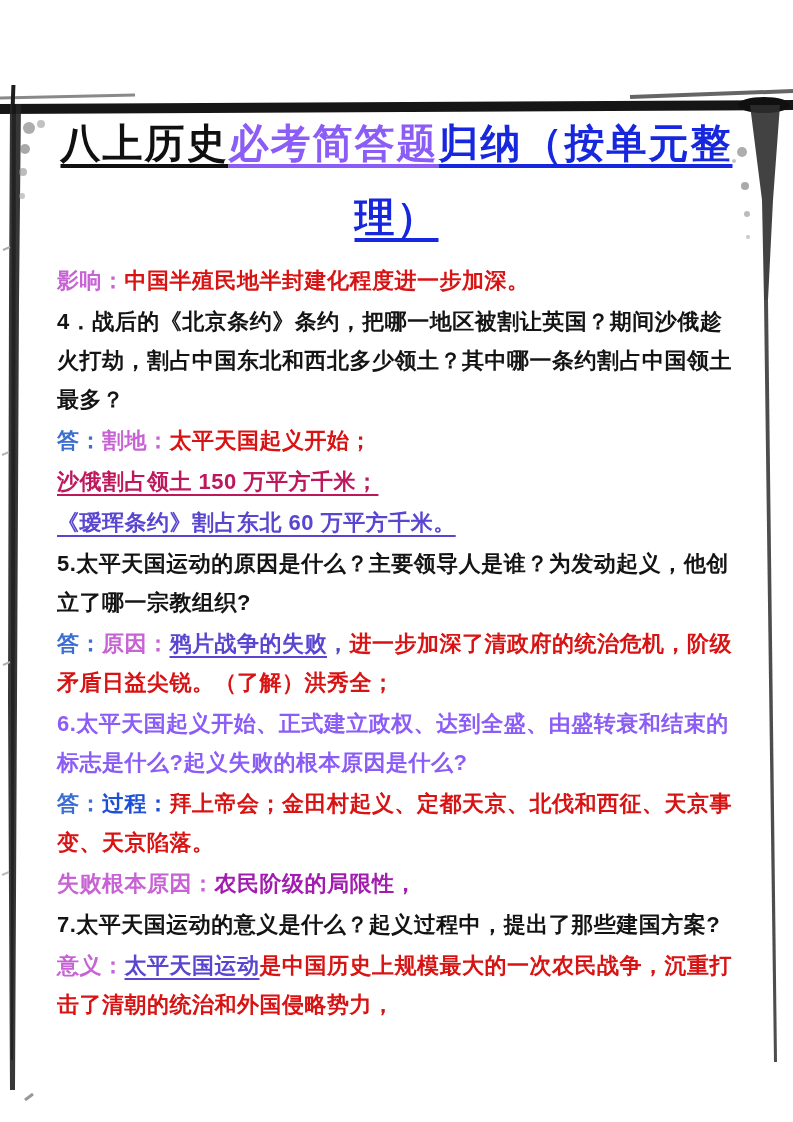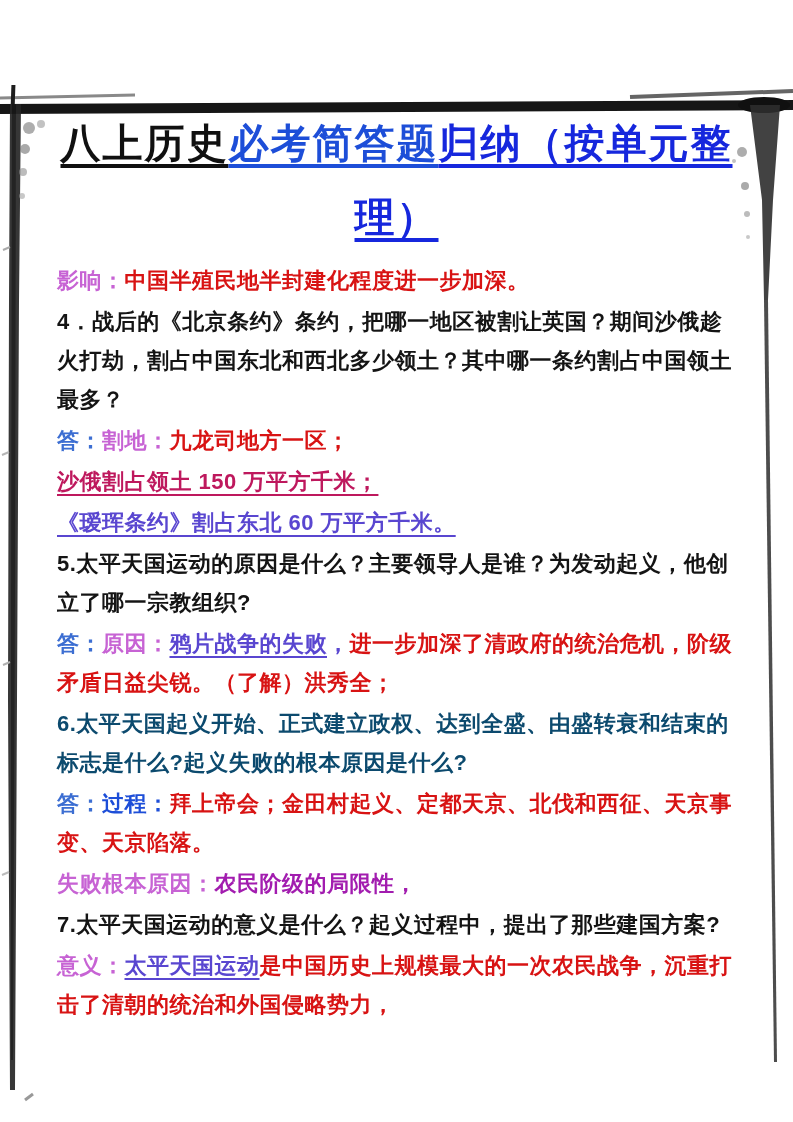--- a/index.html
+++ b/index.html
@@ -101,30 +101,30 @@
     <path d="M764,300 L768,300 L777,1062 L774,1062 Z" fill="#3a3a3a" opacity="0.9"></path>
 
     <circle cx="742" cy="152" r="5" fill="#8a8a8a" opacity="0.7"></circle>
     <circle cx="745" cy="186" r="4" fill="#7d7d7d" opacity="0.65"></circle>
     <circle cx="747" cy="214" r="3" fill="#909090" opacity="0.6"></circle>
     <circle cx="734" cy="161" r="2" fill="#9a9a9a" opacity="0.6"></circle>
     <circle cx="748" cy="237" r="2" fill="#9a9a9a" opacity="0.55"></circle>
   </svg>
 
 
-  <h1 class="title" id="title"><span class="u" style="color: rgb(16, 16, 16); text-align: right;">八上历史</span><span class="u" style="color: #1d4ed8;">必考简答题</span><span class="u" style="color: rgb(22, 39, 221);">归纳（按单元整理）</span></h1>
+  <h1 class="title" id="title"><span class="u" style="color: rgb(16, 16, 16); text-align: right;">八上历史</span><span class="u" style="color: #8b5cf6;">必考简答题</span><span class="u" style="color: rgb(22, 39, 221);">归纳（按单元整理）</span></h1>
 
   <div class="body-text" id="body-text">
       <div class="para"><span style="color: rgb(199, 99, 212);">影响：</span><span style="color: rgb(216, 19, 19);">中国半殖民地半封建化程度进一步加深。</span></div>
       <div class="para"><span style="color: rgb(20, 20, 20);">4．战后的《北京条约》条约，把哪一地区被割让英国？期间沙俄趁火打劫，割占中国东北和西北多少领土？其中哪一条约割占中国领土最多？</span></div>
-      <div class="para"><span style="color: rgb(60, 110, 210);">答：</span><span style="color: rgb(199, 99, 212);">割地：</span><span style="color: rgb(216, 19, 19);">九龙司地方一区；</span></div>
+      <div class="para"><span style="color: rgb(60, 110, 210);">答：</span><span style="color: rgb(199, 99, 212);">割地：</span><span style="color: rgb(216, 19, 19);">太平天国起义开始；</span></div>
       <div class="para"><span class="u" style="color: #be185d;">沙俄割占领土 150 万平方千米；</span></div>
       <div class="para"><span class="u" style="color: rgb(89, 70, 208);">《瑷珲条约》割占东北 60 万平方千米。</span></div>
       <div class="para"><span style="color: rgb(20, 20, 20);">5.太平天国运动的原因是什么？主要领导人是谁？为发动起义，他创立了哪一宗教组织?</span></div>
       <div class="para"><span style="color: rgb(60, 110, 210);">答：</span><span style="color: rgb(199, 99, 212);">原因：</span><span class="u" style="color: rgb(89, 70, 208);">鸦片战争的失败</span><span style="color: rgb(89, 70, 208);">，</span><span style="color: rgb(216, 19, 19);">进一步加深了清政府的统治危机，阶级矛盾日益尖锐。（了解）洪秀全；</span></div>
-      <div class="para"><span style="color: #0c4a6e;">6.太平天国起义开始、正式建立政权、达到全盛、由盛转衰和结束的标志是什么?起义失败的根本原因是什么?</span></div>
+      <div class="para"><span style="color: #8b5cf6;">6.太平天国起义开始、正式建立政权、达到全盛、由盛转衰和结束的标志是什么?起义失败的根本原因是什么?</span></div>
       <div class="para"><span style="color: rgb(60, 110, 210);">答：</span><span style="color: #1d4ed8;">过程：</span><span style="color: rgb(216, 19, 19);">拜上帝会；金田村起义、定都天京、北伐和西征、天京事变、天京陷落。</span></div>
       <div class="para"><span style="color: rgb(199, 99, 212);">失败根本原因：</span><span style="color: #a21caf;">农民阶级的局限性，</span></div>
       <div class="para"><span style="color: rgb(20, 20, 20);">7.太平天国运动的意义是什么？起义过程中，提出了那些建国方案?</span></div>
       <div class="para"><span style="color: rgb(199, 99, 212); text-align: center;">意义：</span><span class="u" style="color: rgb(89, 70, 208);">太平天国运动</span><span style="color: rgb(216, 19, 19);">是中国历史上规模最大的一次农民战争，沉重打击了清朝的统治和外国侵略势力，</span></div>
     </div>
 
 </div>
 
 </body></html>

